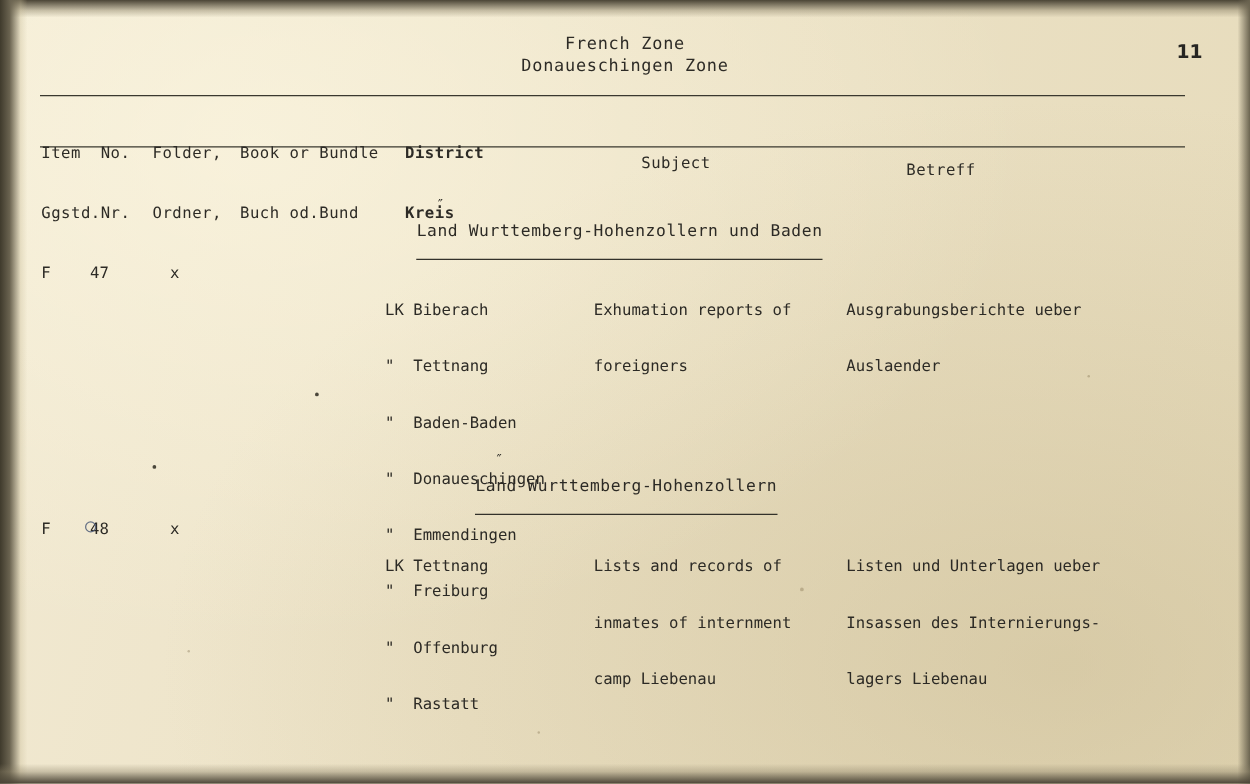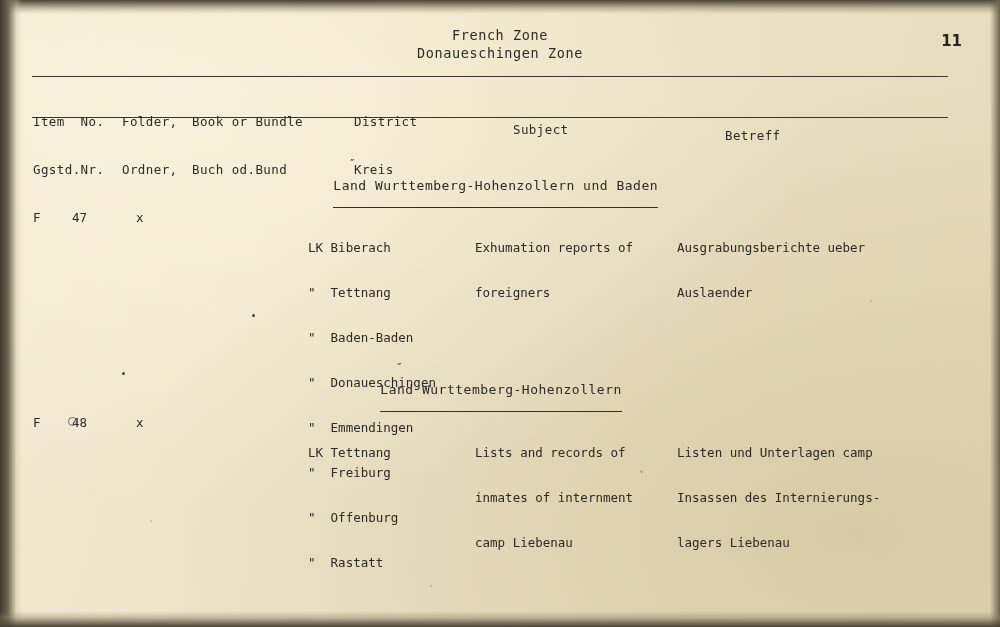--- a/index.html
+++ b/index.html
@@ -93,21 +93,21 @@
     color: #2d2b26;
     letter-spacing: 0.4px;
   }
   .hcol {
     position: absolute;
     white-space: pre;
   }
   .h-item   { left: 33px;  }
   .h-folder { left: 122px; }
   .h-book   { left: 192px; }
-  .h-district { left: 354px; }
+  .h-district { left: 324px; font-weight: bold; }
   .h-subject  { left: 513px; }
   .h-betreff  { left: 725px; }
   .hl2 { display: block; }
 
   .section-heading {
     position: absolute;
     font-size: 13px;
     letter-spacing: 0.5px;
     color: #2c2a25;
     white-space: pre;
@@ -255,18 +255,18 @@
     <div>LK Tettnang</div>
   </div>
 
   <div class="row row2 c-subject subject-list">
     <div>Lists and records of</div>
     <div>inmates of internment</div>
     <div>camp Liebenau</div>
   </div>
 
   <div class="row row2 c-betreff betreff-list">
-    <div>Listen und Unterlagen camp</div>
+    <div>Listen und Unterlagen ueber</div>
     <div>Insassen des Internierungs-</div>
     <div>lagers Liebenau</div>
   </div>
 
 </div>
 
 </body></html>

